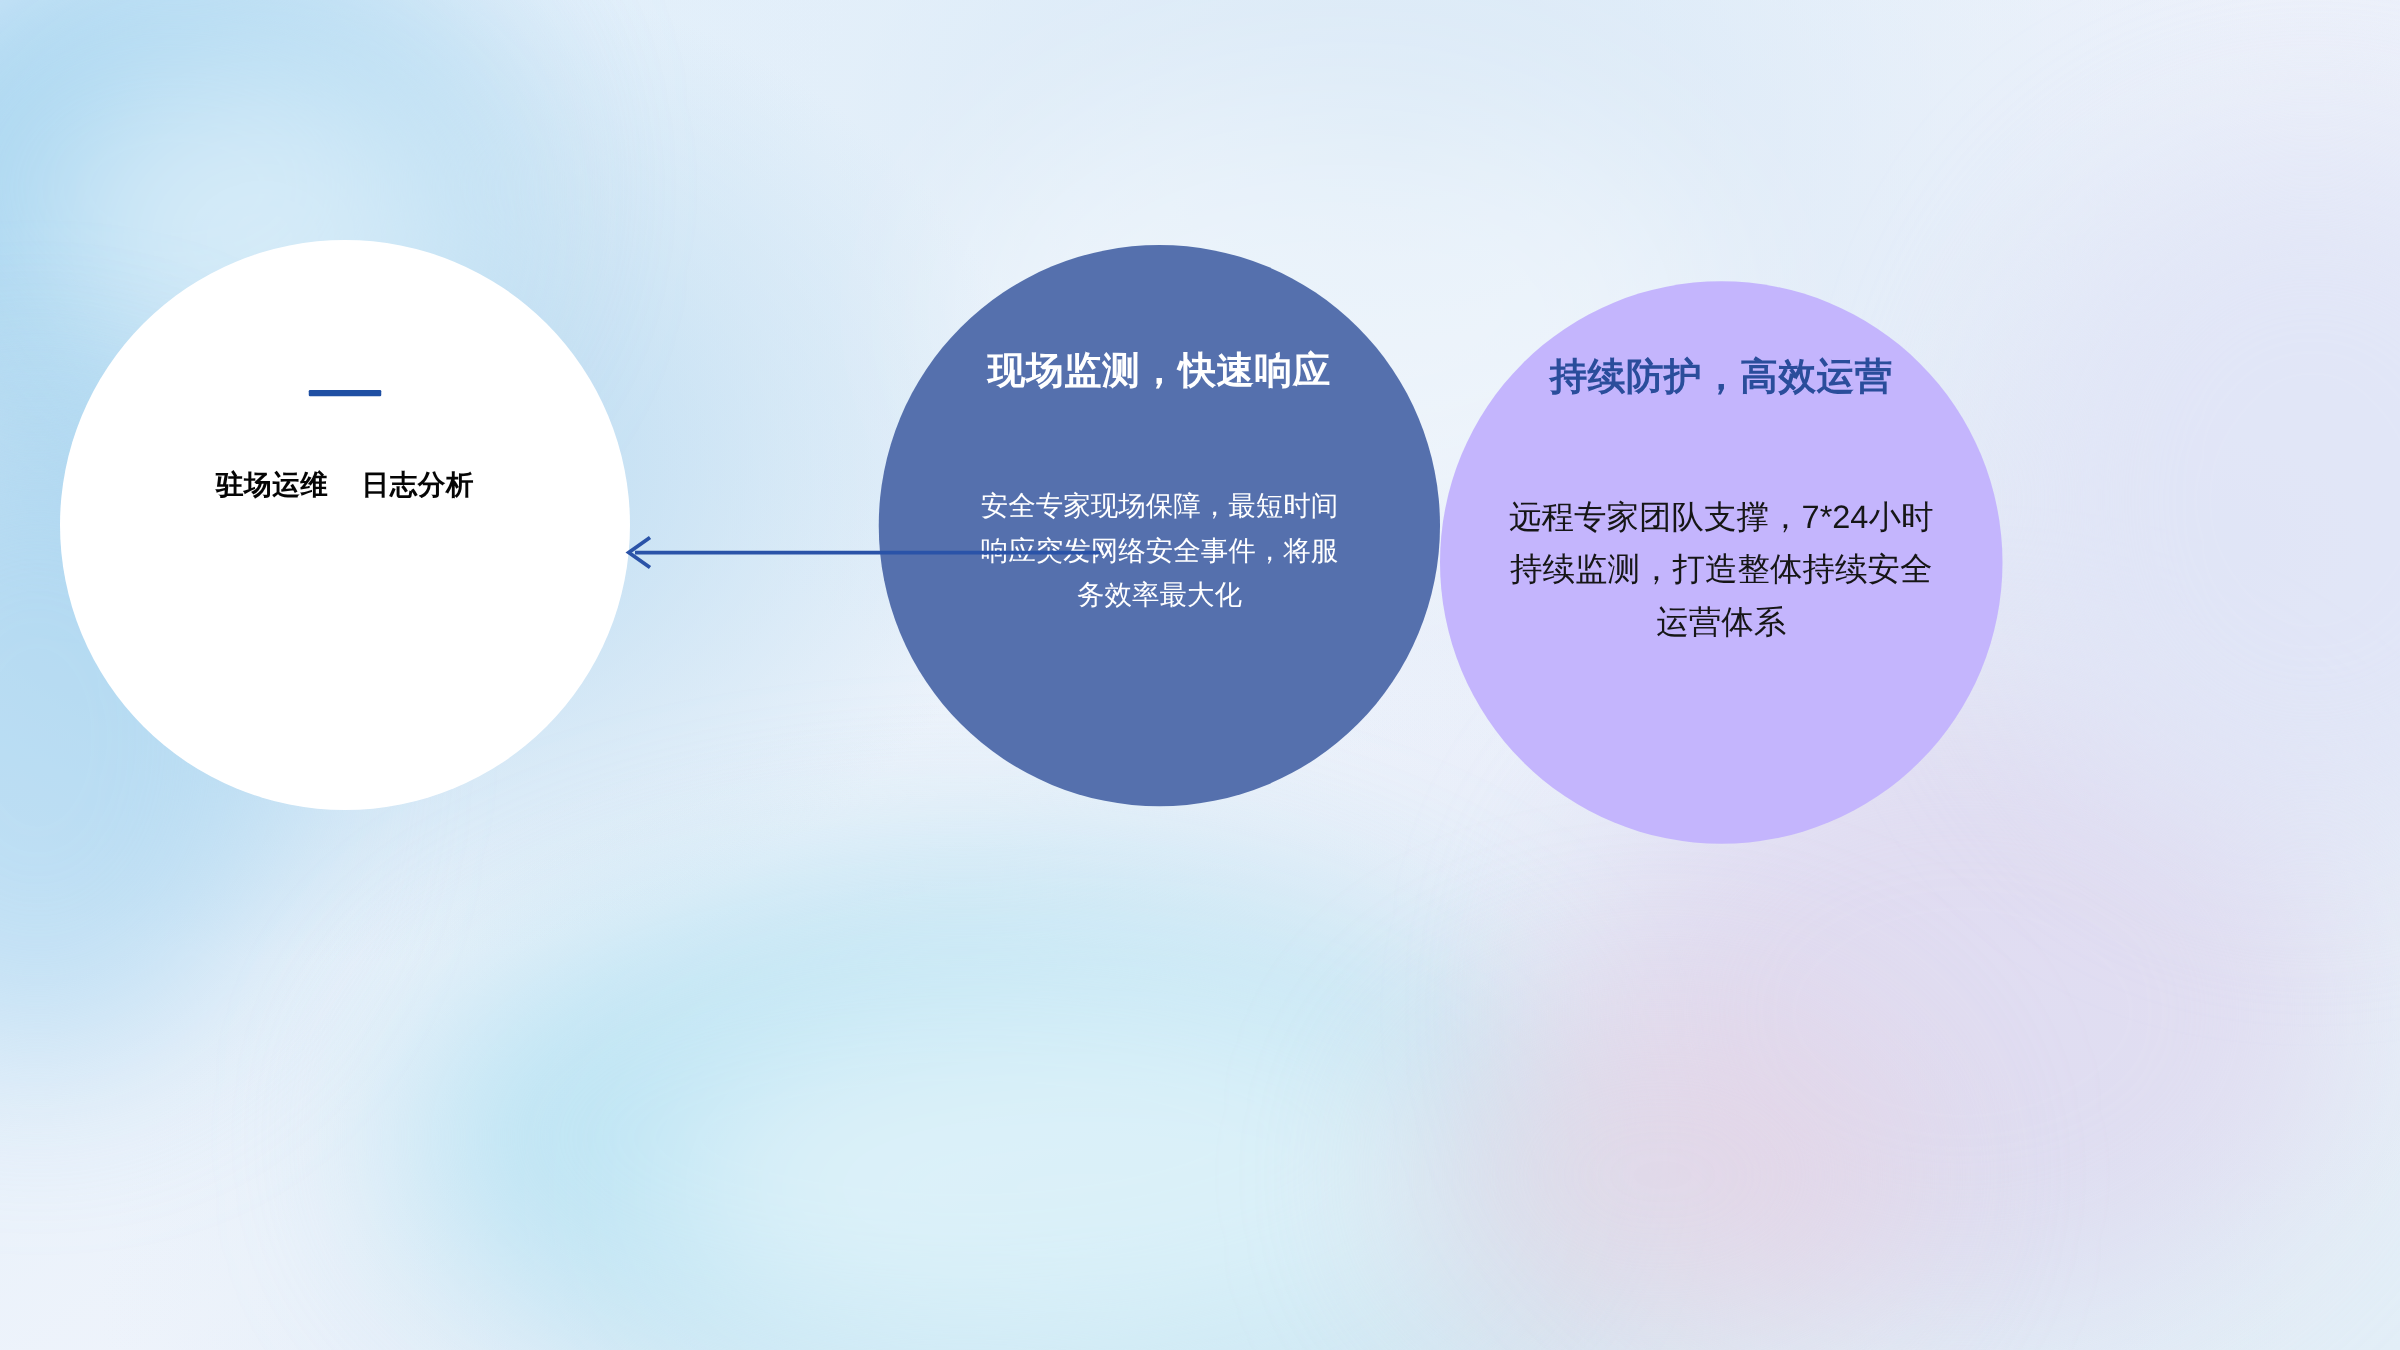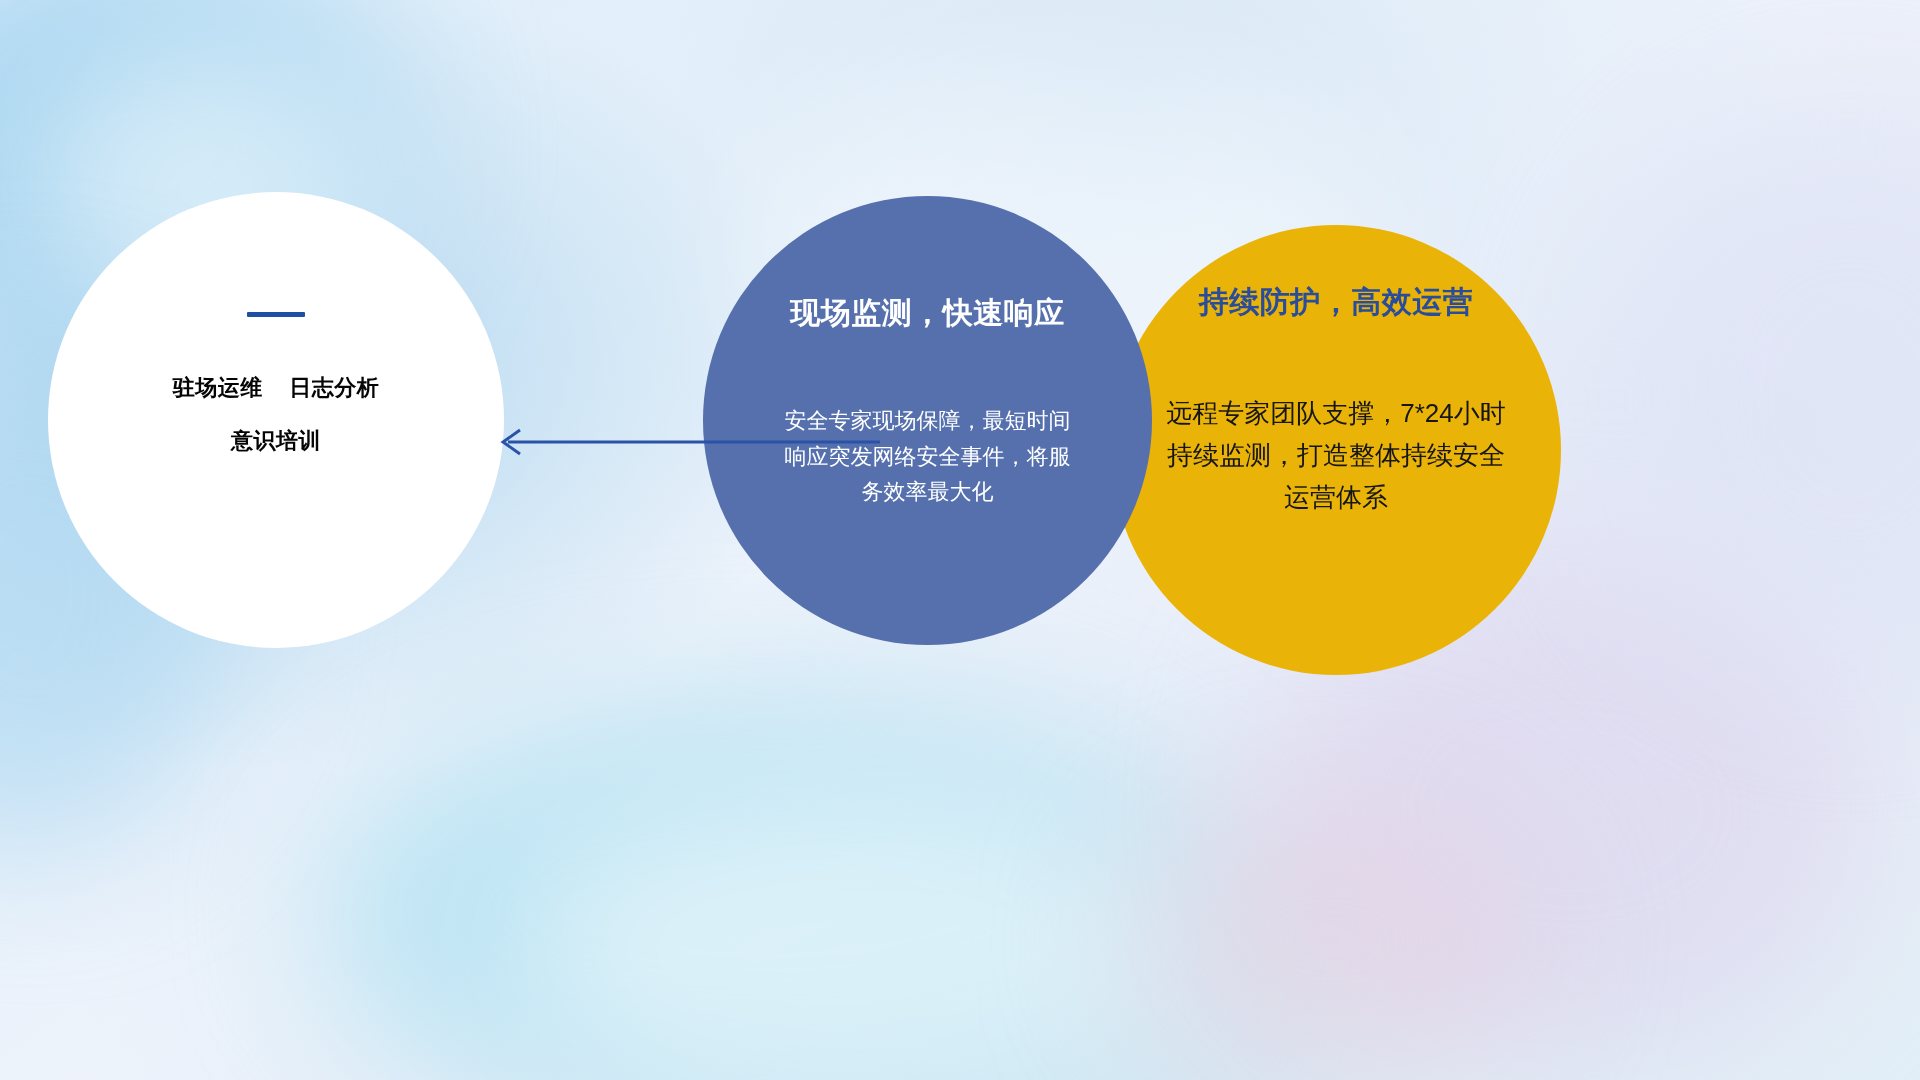--- a/index.html
+++ b/index.html
@@ -93,25 +93,25 @@
   }
   .circle-mid {
     left: 703px;
     top: 196px;
     width: 449px;
     height: 449px;
     background: #5570ad;
     z-index: 3;
   }
   .circle-right {
-    left: 1111px;
+    left: 1152px;
     top: 225px;
     width: 450px;
     height: 450px;
-    background: #eab308;
+    background: #c4b5fd;
     z-index: 2;
   }
 
   
   .left-inner {
     position: absolute;
     left: 0; right: 0;
     top: 120px;
     text-align: center;
     padding: 0 34px;
@@ -131,21 +131,21 @@
     line-height: 1.0;
     margin-bottom: 31px;
     white-space: pre;
   }
   .left-line:last-child { margin-bottom: 0; }
 
   
   .mid-inner {
     position: absolute;
     left: 0; right: 0;
-    top: 100px;
+    top: 84px;
     text-align: center;
     padding: 0 34px;
   }
   .mid-title {
     font-size: 30px;
     font-weight: 700;
     color: #ffffff;
     letter-spacing: 0.5px;
     line-height: 1.1;
     margin-bottom: 74px;
@@ -212,21 +212,20 @@
   <div class="bg-blob blob-bottom-cyan"></div>
   <div class="bg-blob blob-bottom-white"></div>
   <div class="bg-blob blob-right-lilac"></div>
   <div class="bg-blob blob-right-pink"></div>
   <div class="bg-blob blob-far-right"></div>
 
   <div class="circle circle-left">
     <div class="left-inner">
       <div class="rule"></div>
       <div class="left-line">驻场运维    日志分析</div>
-      <div class="left-line">意识培训</div>
     </div>
   </div>
 
   <div class="circle circle-right">
     <div class="right-inner">
       <div class="right-title">持续防护，高效运营</div>
       <div class="right-body">远程专家团队支撑，7*24小时持续监测，打造整体持续安全运营体系</div>
     </div>
   </div>
 

